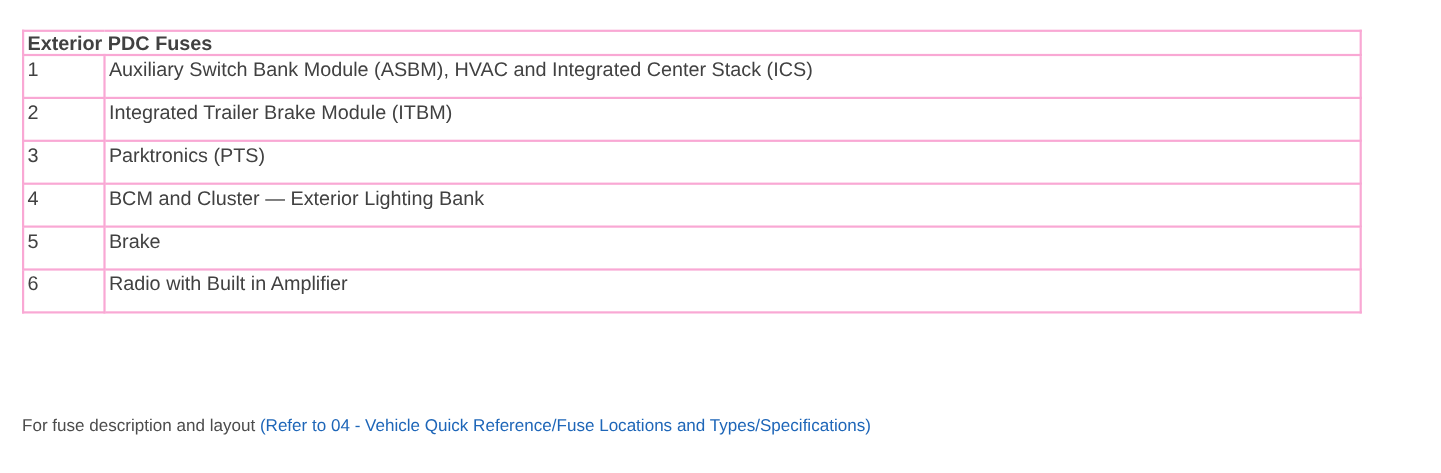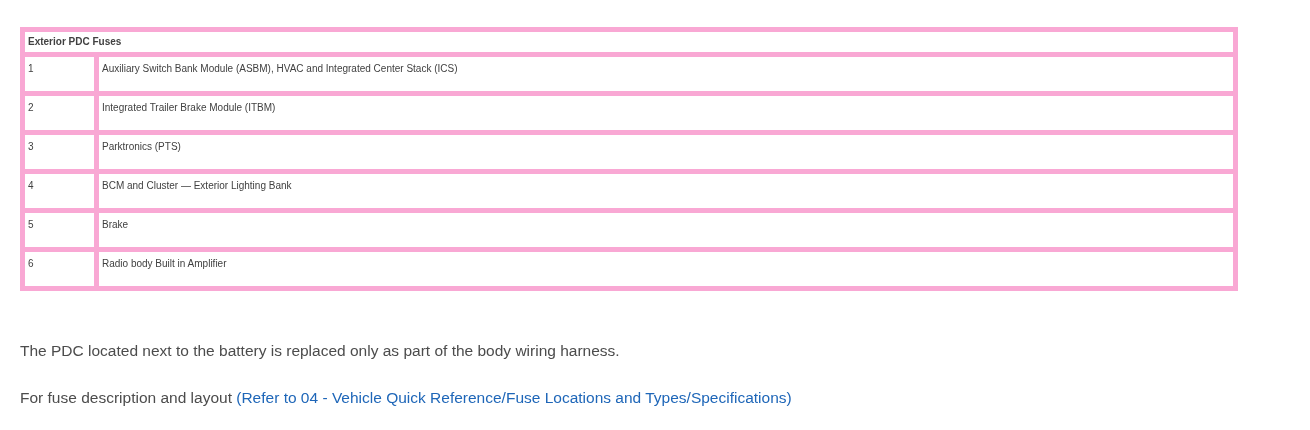--- a/index.html
+++ b/index.html
@@ -20,22 +20,22 @@
     position: absolute;
     left: 20px;
     top: 27px;
     width: 1218px;
     border-collapse: collapse;
     table-layout: fixed;
     border: 2px solid #000000;
   }
   table.fuse-table th,
   table.fuse-table td {
-    border: 5px solid #f9a8d4;
-    font-size: 10px;
+    border: 2px solid #f9a8d4;
+    font-size: 18px;
     line-height: 20px;
     color: #414141;
     padding: 1px 3px;
     vertical-align: top;
     text-align: left;
     overflow: hidden;
     white-space: nowrap;
   }
   table.fuse-table col.col-fuse { width: 74px; }
   tr.caption-row th {
@@ -56,21 +56,21 @@
   }
   .note {
     position: absolute;
     left: 20px;
     font-size: 15.5px;
     line-height: 20px;
     color: #4c4c4c;
     white-space: nowrap;
   }
   .note-1 { top: 341px; }
-  .note-2 { top: 388px; }
+  .note-2 { top: 378px; }
   a.ref-link {
     color: #1e66b8;
     text-decoration: none;
     cursor: pointer;
   }
 </style>
 </head>
 <body>
 
 <div class="page">
@@ -99,22 +99,21 @@
       <tr class="data-row">
         <td>4</td>
         <td>BCM and Cluster — Exterior Lighting Bank</td>
       </tr>
       <tr class="data-row">
         <td>5</td>
         <td>Brake</td>
       </tr>
       <tr class="data-row">
         <td>6</td>
-        <td>Radio body Built in Amplifier</td>
+        <td>Radio with Built in Amplifier</td>
       </tr>
     </tbody>
   </table>
 
-  <div class="note note-1">The PDC located next to the battery is replaced only as part of the body wiring harness.</div>
 
   <div class="note note-2"><span>For fuse description and layout </span><a class="ref-link">(Refer to 04 - Vehicle Quick Reference/Fuse Locations and Types/Specifications)</a></div>
 
 </div>
 
 </body></html>

